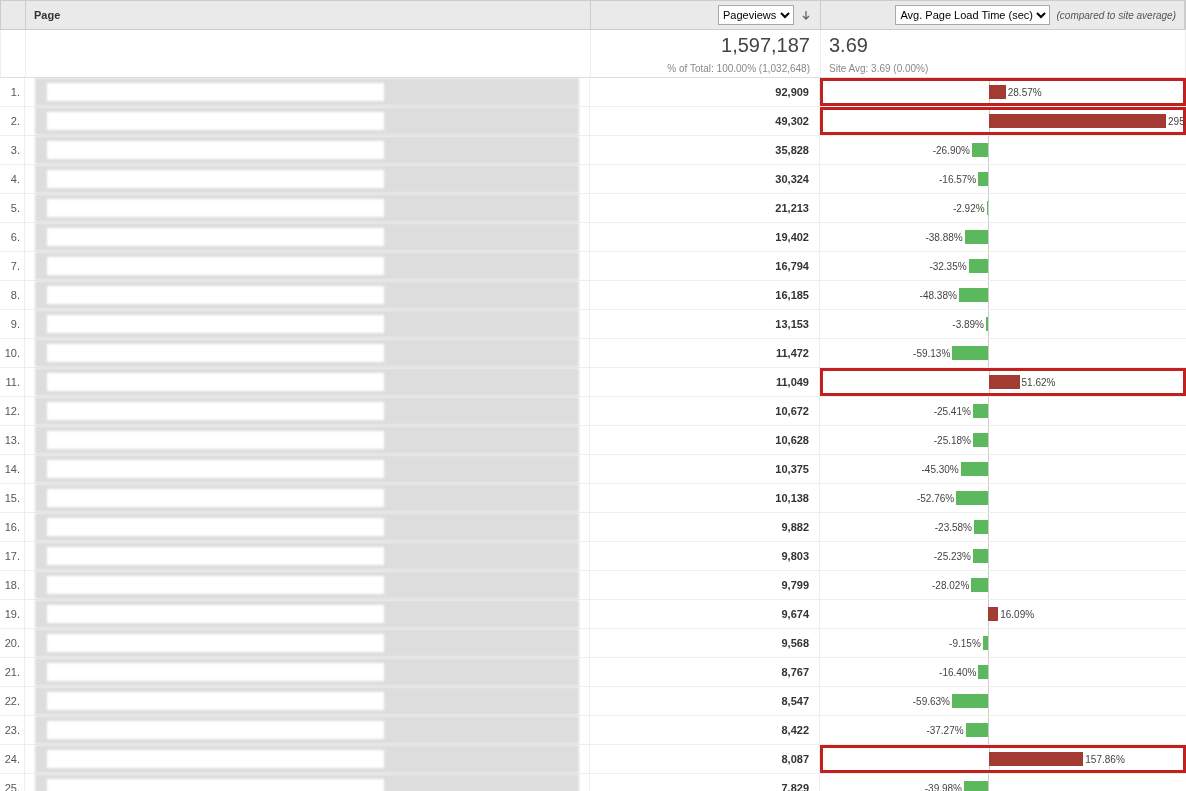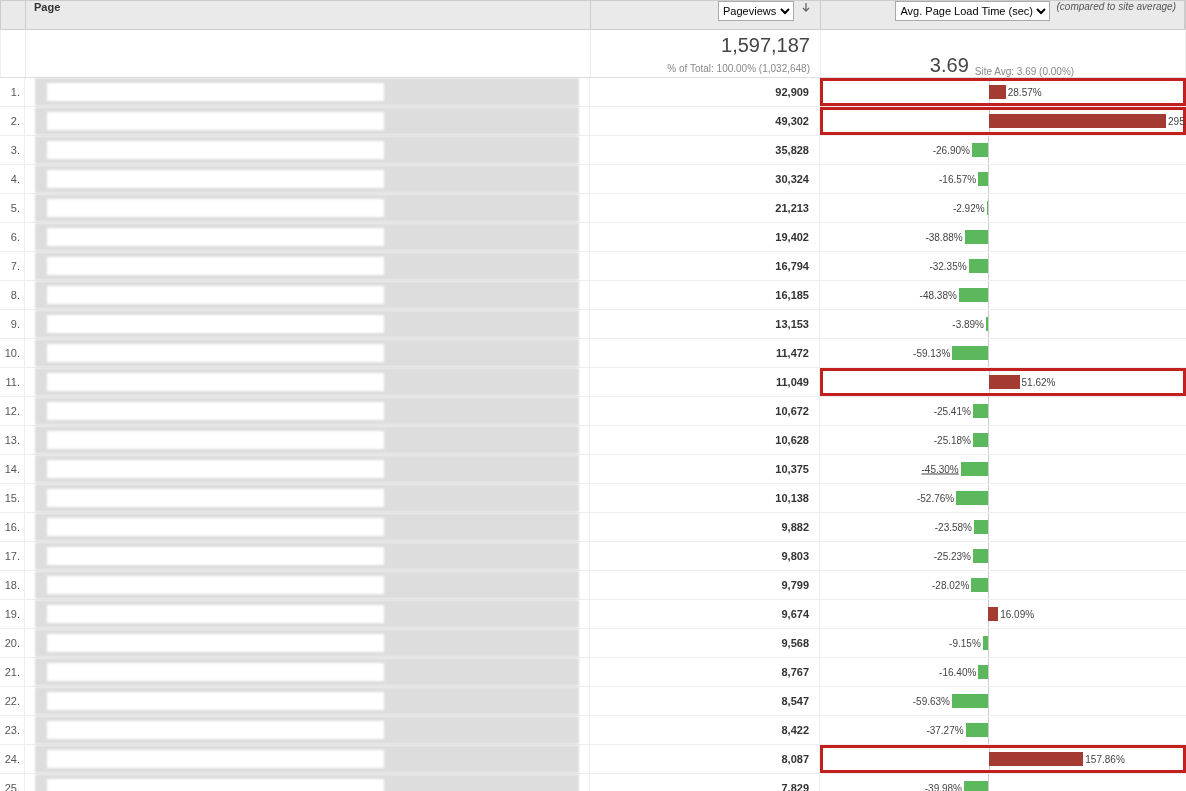--- a/index.html
+++ b/index.html
@@ -13,21 +13,21 @@
   }
   .header-row {
     display: flex;
     border: 1px solid #ccc;
     background: #eaeaea;
     height: 30px;
   }
   .header-row > div {
     border-right: 1px solid #ccc;
     display: flex;
-    align-items: flex-start;
+    align-items: center;
   }
   .col-index { width: 25px; justify-content: center; }
   .col-page-label { flex: 0 0 565px; padding-left: 8px; font-weight: bold; }
   .col-metric1 { flex: 0 0 230px; padding: 0 8px; gap: 6px; justify-content: flex-end; }
   .col-metric2 { flex: 1; padding: 0 8px; gap: 6px; justify-content: flex-end; border-right: none; }
   select.metric-select {
     font-size: 11px;
     height: 20px;
     border: 1px solid #aaa;
     background: #fff;
@@ -44,21 +44,21 @@
     display: flex;
     border-left: 1px solid #eee;
     border-right: 1px solid #eee;
     border-bottom: 1px solid #ddd;
     height: 48px;
   }
   .summary-row > div { border-right: 1px solid #eee; }
   .summary-row .col-index { width: 25px; }
   .summary-row .col-page-label { flex: 0 0 565px; }
   .summary-row .col-metric1 { flex: 0 0 230px; display:flex; flex-direction: column; align-items: flex-end; justify-content: center; padding-right: 10px; }
-  .summary-row .col-metric2 { flex: 1; display:flex; flex-direction: row; align-items: flex-end; justify-content: center; padding-right: 10px; border-right: none; }
+  .summary-row .col-metric2 { flex: 1; display:flex; flex-direction: column; justify-content: center; padding-right: 10px; border-right: none; }
   .summary-big { font-size: 20px; color: #444; }
   .summary-sub { font-size: 10px; color: #888; }
 
   .data-rows { }
   .data-row {
     display: flex;
     border-bottom: 1px solid #eee;
     height: 29px;
     align-items: stretch;
   }
@@ -367,21 +367,21 @@
     <div class="data-row">
       <div class="col-index">14.</div>
       <div class="col-page">
         <div class="redacted-overlay"></div>
       </div>
       <div class="col-pv">10,375</div>
       <div class="col-load">
         <div class="load-inner">
           <div class="center-line"></div>
           <div class="bar-neg" style="width: 7.55%;"></div>
-          <div class="pct-label neg" style="right: calc(61.55% + 2px); text-decoration: underline;">-45.30%</div>
+          <div class="pct-label neg" style="right: calc(61.55% + 2px);">-45.30%</div>
         </div>
       </div>
     </div>
     <div class="data-row">
       <div class="col-index">15.</div>
       <div class="col-page">
         <div class="redacted-overlay"></div>
       </div>
       <div class="col-pv">10,138</div>
       <div class="col-load">

